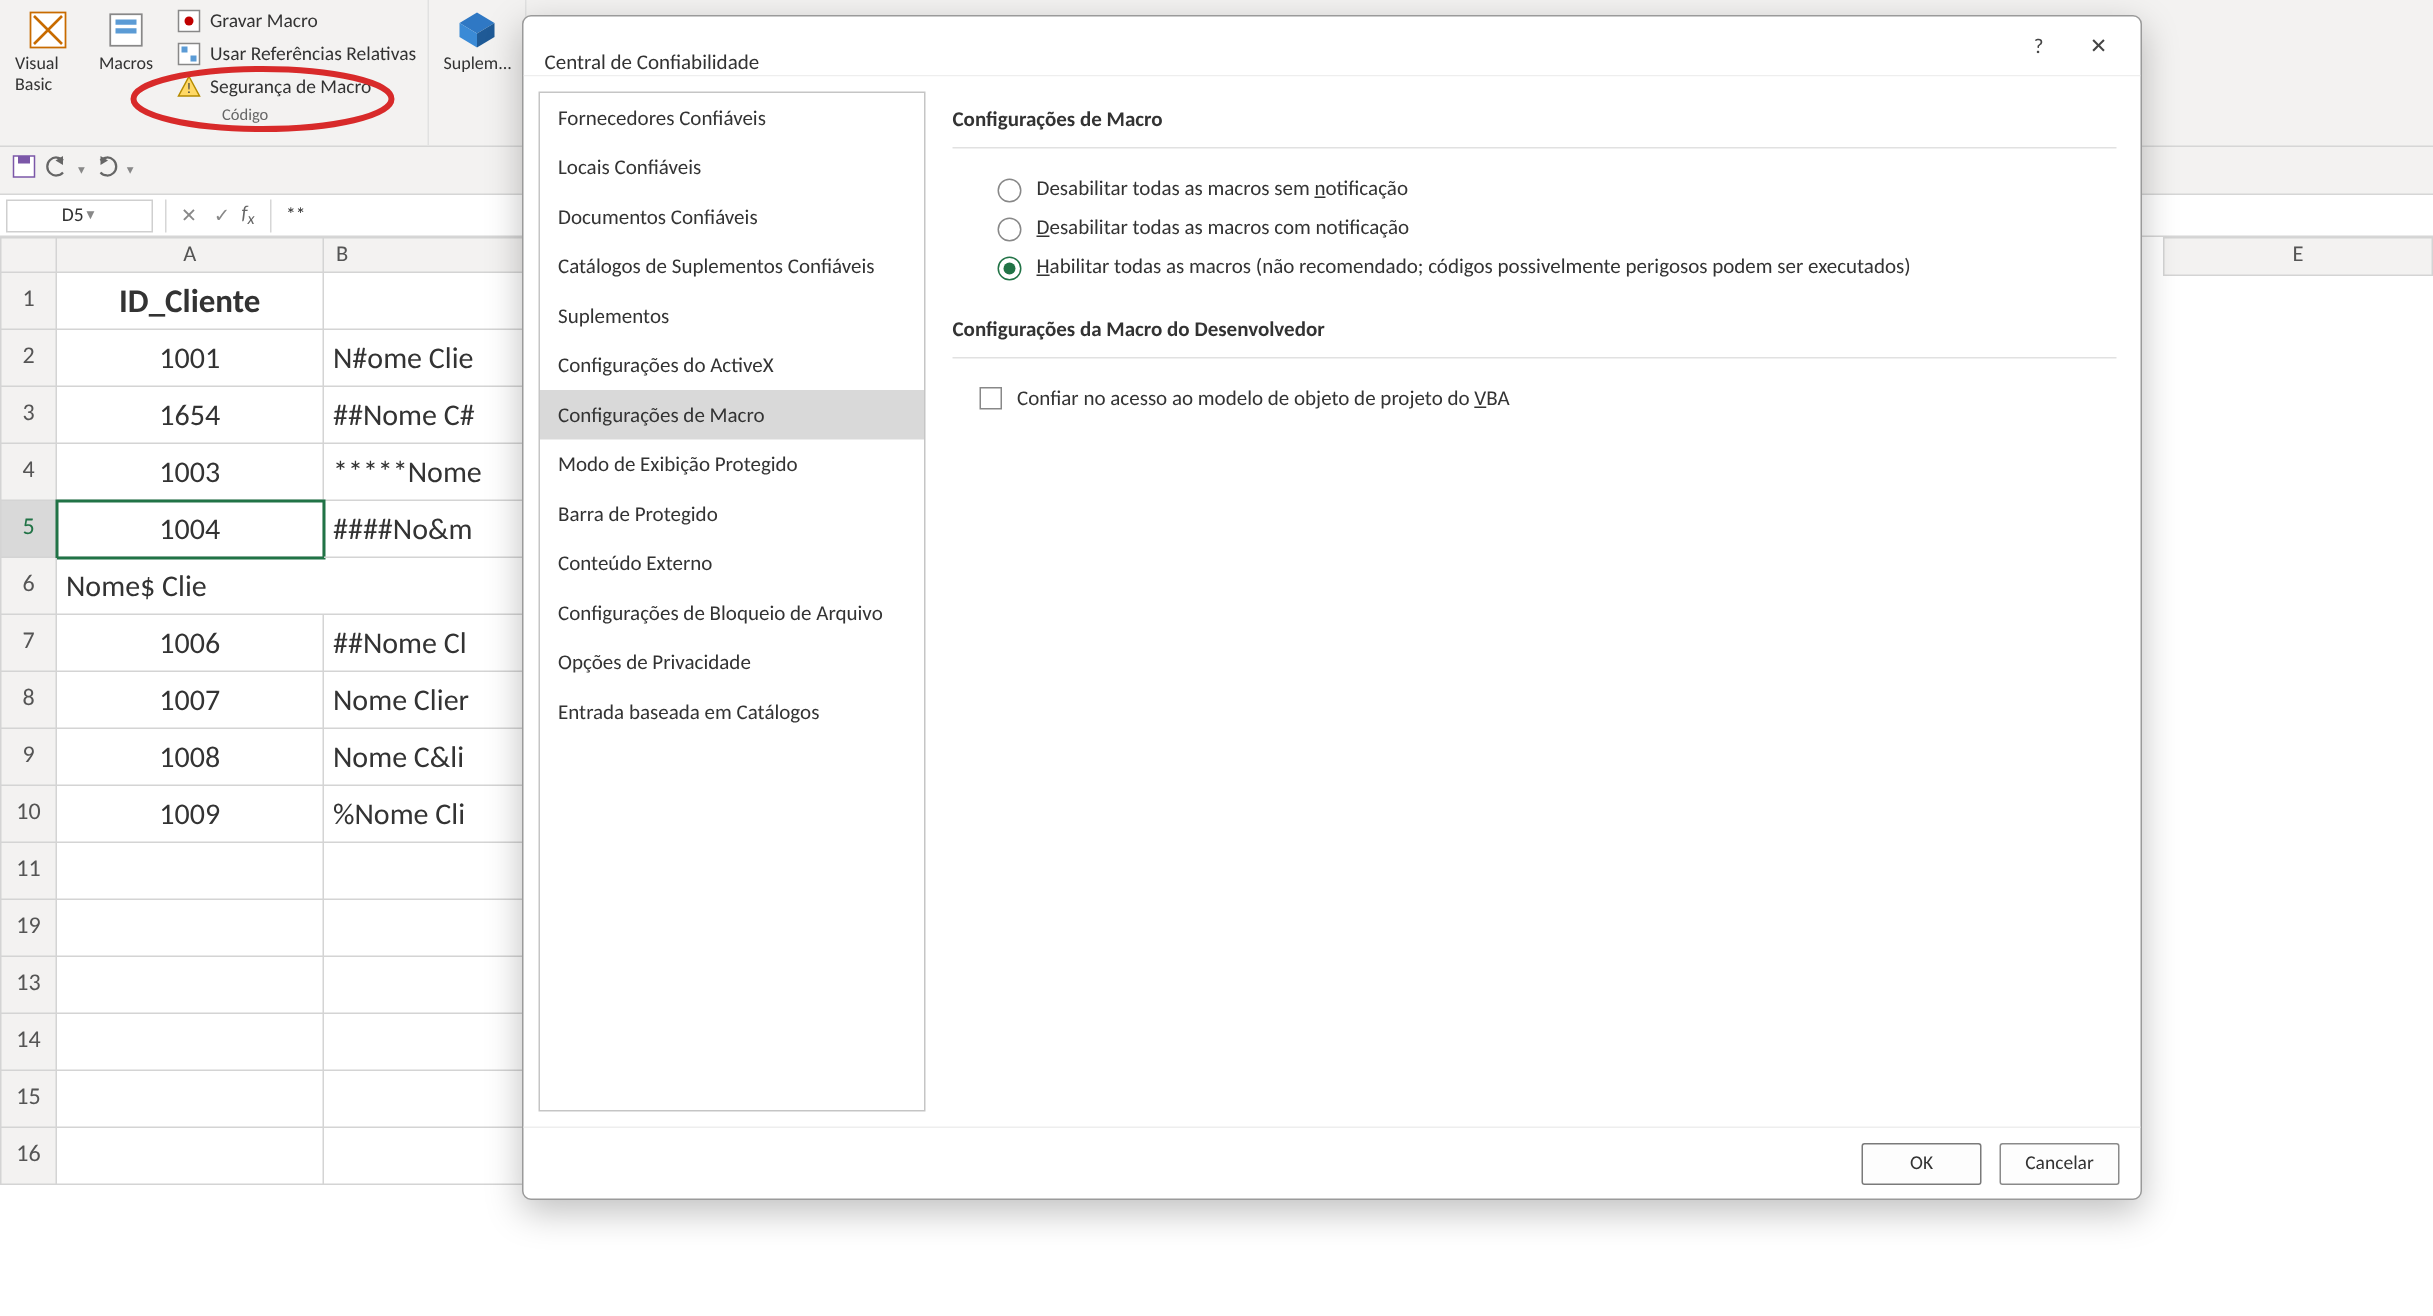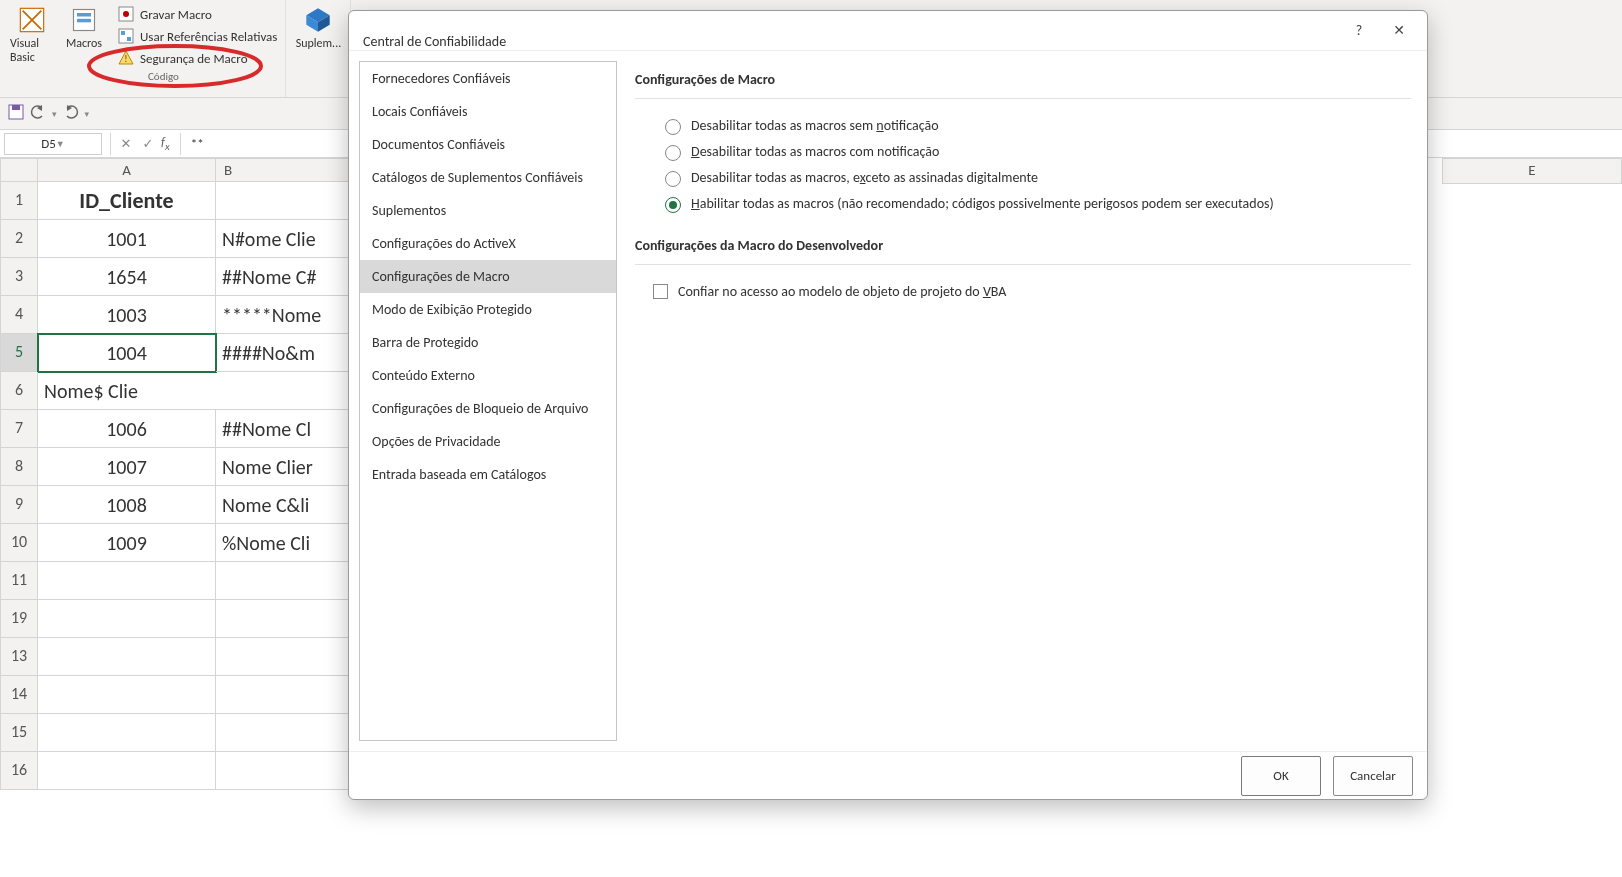--- a/index.html
+++ b/index.html
@@ -60,21 +60,21 @@
   .divider { border-bottom:1px solid #e1e1e1; margin-bottom:14px;}
   .radio-row { display:flex; align-items:flex-start; gap:10px; padding:4px 0 4px 30px;}
   .radio { width:16px; height:16px; border:1.5px solid #888; border-radius:50%; flex:none; margin-top:2px; position:relative;}
   .radio.checked { border-color:#217346;}
   .radio.checked::after { content:""; position:absolute; inset:3px; border-radius:50%; background:#217346;}
   .check-row { display:flex; align-items:center; gap:10px; padding:4px 0 4px 18px;}
   .check { width:15px; height:15px; border:1.5px solid #888; flex:none;}
   u.key { text-decoration: underline; }
 
   .dialog-footer { height:48px; display:flex; align-items:center; justify-content:flex-end; gap:12px; padding:0 14px; border-top:1px solid #eee;}
-  .btn { min-width:80px; height:40px; border:1px solid #8a8a8a; background:#fdfdfd; font-size:13px; display:flex; align-items:center; justify-content:center; border-radius:2px;}
+  .btn { min-width:80px; height:28px; border:1px solid #8a8a8a; background:#fdfdfd; font-size:13px; display:flex; align-items:center; justify-content:center; border-radius:2px;}
   .btn.primary { border:1.5px solid #7a7a7a; }
 
   
   .right-cols { position:absolute; top:158px; right:0; height:26px; display:flex;}
   .right-cols .col-h { border:1px solid #d4d4d4; background:#f3f2f1; text-align:center; font-size:15px; color:#555; line-height:22px; width:180px;}
 </style>
 </head>
 <body>
 
 <div class="ribbon">
@@ -288,24 +288,20 @@
       <div id="radios">
           <div class="radio-row">
             <span class="radio"></span>
             <span>Desabilitar todas as macros sem <u class="key">n</u>otificação</span>
           </div>
           <div class="radio-row">
             <span class="radio"></span>
             <span><u class="key">D</u>esabilitar todas as macros com notificação</span>
           </div>
           <div class="radio-row">
-            <span class="radio"></span>
-            <span>Desabilitar todas as macros, e<u class="key">x</u>ceto as assinadas digitalmente</span>
-          </div>
-          <div class="radio-row">
             <span class="radio checked"></span>
             <span><u class="key">H</u>abilitar todas as macros (não recomendado; códigos possivelmente perigosos podem ser executados)</span>
           </div>
         </div>
       <div class="section-h" style="margin-top:20px;">Configurações da Macro do Desenvolvedor</div>
       <div class="divider"></div>
       <div class="check-row">
         <span class="check"></span>
         <span id="chklabel">Confiar no acesso ao modelo de objeto de projeto do <u class="key">V</u>BA</span>
       </div>

